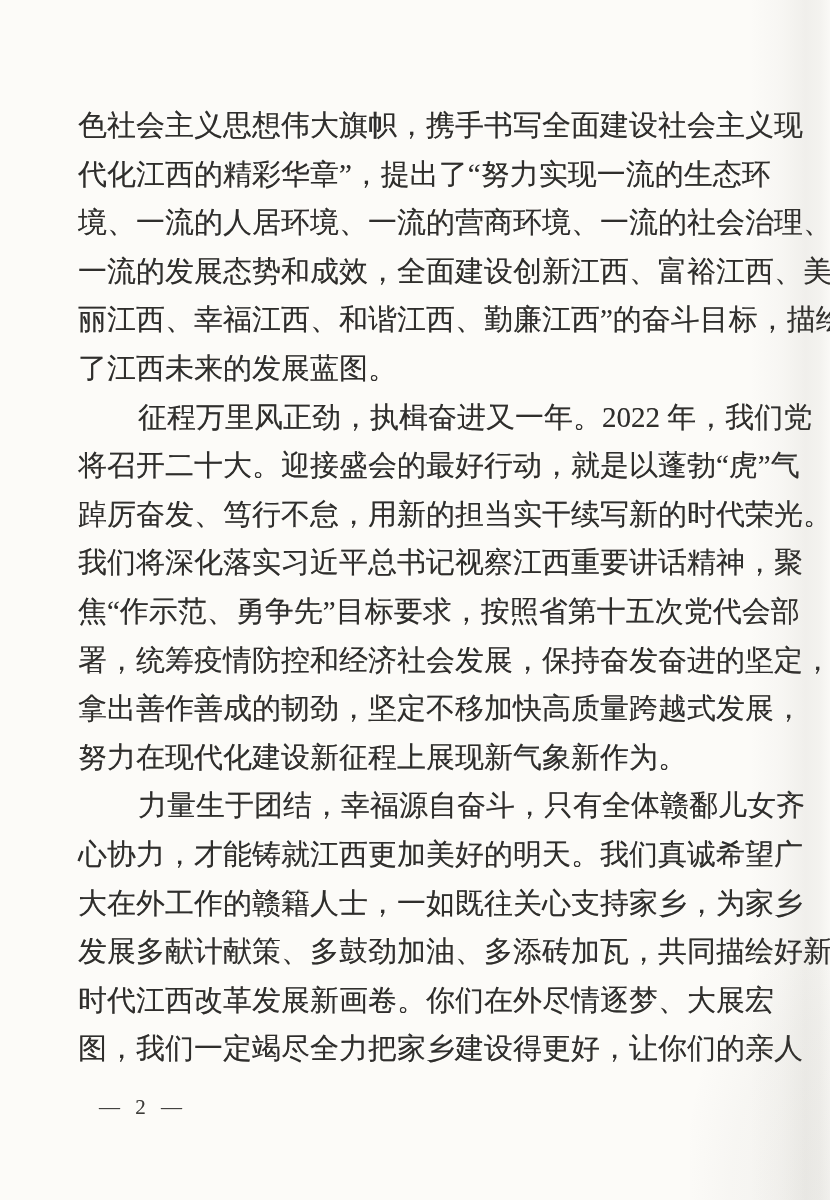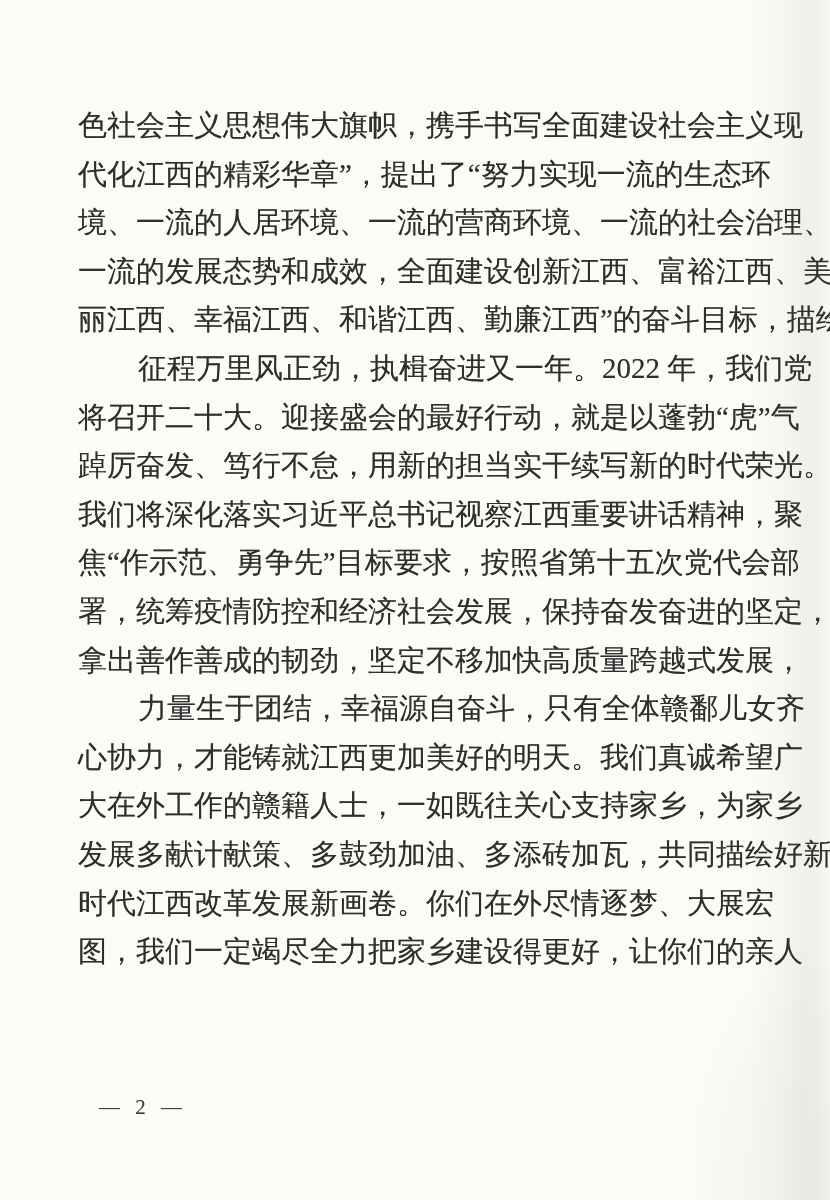--- a/index.html
+++ b/index.html
@@ -84,27 +84,29 @@
 </head>
 <body>
 
 <div class="page">
   <div class="doc-body">
       <div class="line">色社会主义思想伟大旗帜，携手书写全面建设社会主义现</div>
       <div class="line">代化江西的精彩华章”，提出了“努力实现一流的生态环</div>
       <div class="line">境、一流的人居环境、一流的营商环境、一流的社会治理、</div>
       <div class="line">一流的发展态势和成效，全面建设创新江西、富裕江西、美</div>
       <div class="line">丽江西、幸福江西、和谐江西、勤廉江西”的奋斗目标，描绘</div>
+      <div class="line short">了江西未来的发展蓝图。</div>
       <div class="line indent">征程万里风正劲，执楫奋进又一年。2022 年，我们党</div>
       <div class="line">将召开二十大。迎接盛会的最好行动，就是以蓬勃“虎”气</div>
       <div class="line">踔厉奋发、笃行不怠，用新的担当实干续写新的时代荣光。</div>
       <div class="line">我们将深化落实习近平总书记视察江西重要讲话精神，聚</div>
       <div class="line">焦“作示范、勇争先”目标要求，按照省第十五次党代会部</div>
       <div class="line">署，统筹疫情防控和经济社会发展，保持奋发奋进的坚定，</div>
       <div class="line">拿出善作善成的韧劲，坚定不移加快高质量跨越式发展，</div>
+      <div class="line short">努力在现代化建设新征程上展现新气象新作为。</div>
       <div class="line indent">力量生于团结，幸福源自奋斗，只有全体赣鄱儿女齐</div>
       <div class="line">心协力，才能铸就江西更加美好的明天。我们真诚希望广</div>
       <div class="line">大在外工作的赣籍人士，一如既往关心支持家乡，为家乡</div>
       <div class="line">发展多献计献策、多鼓劲加油、多添砖加瓦，共同描绘好新</div>
       <div class="line">时代江西改革发展新画卷。你们在外尽情逐梦、大展宏</div>
       <div class="line">图，我们一定竭尽全力把家乡建设得更好，让你们的亲人</div>
     </div>
   <div class="page-number">— 2 —</div>
   <div class="edge-shade"></div>
   <div class="edge-shade-bottom"></div>

